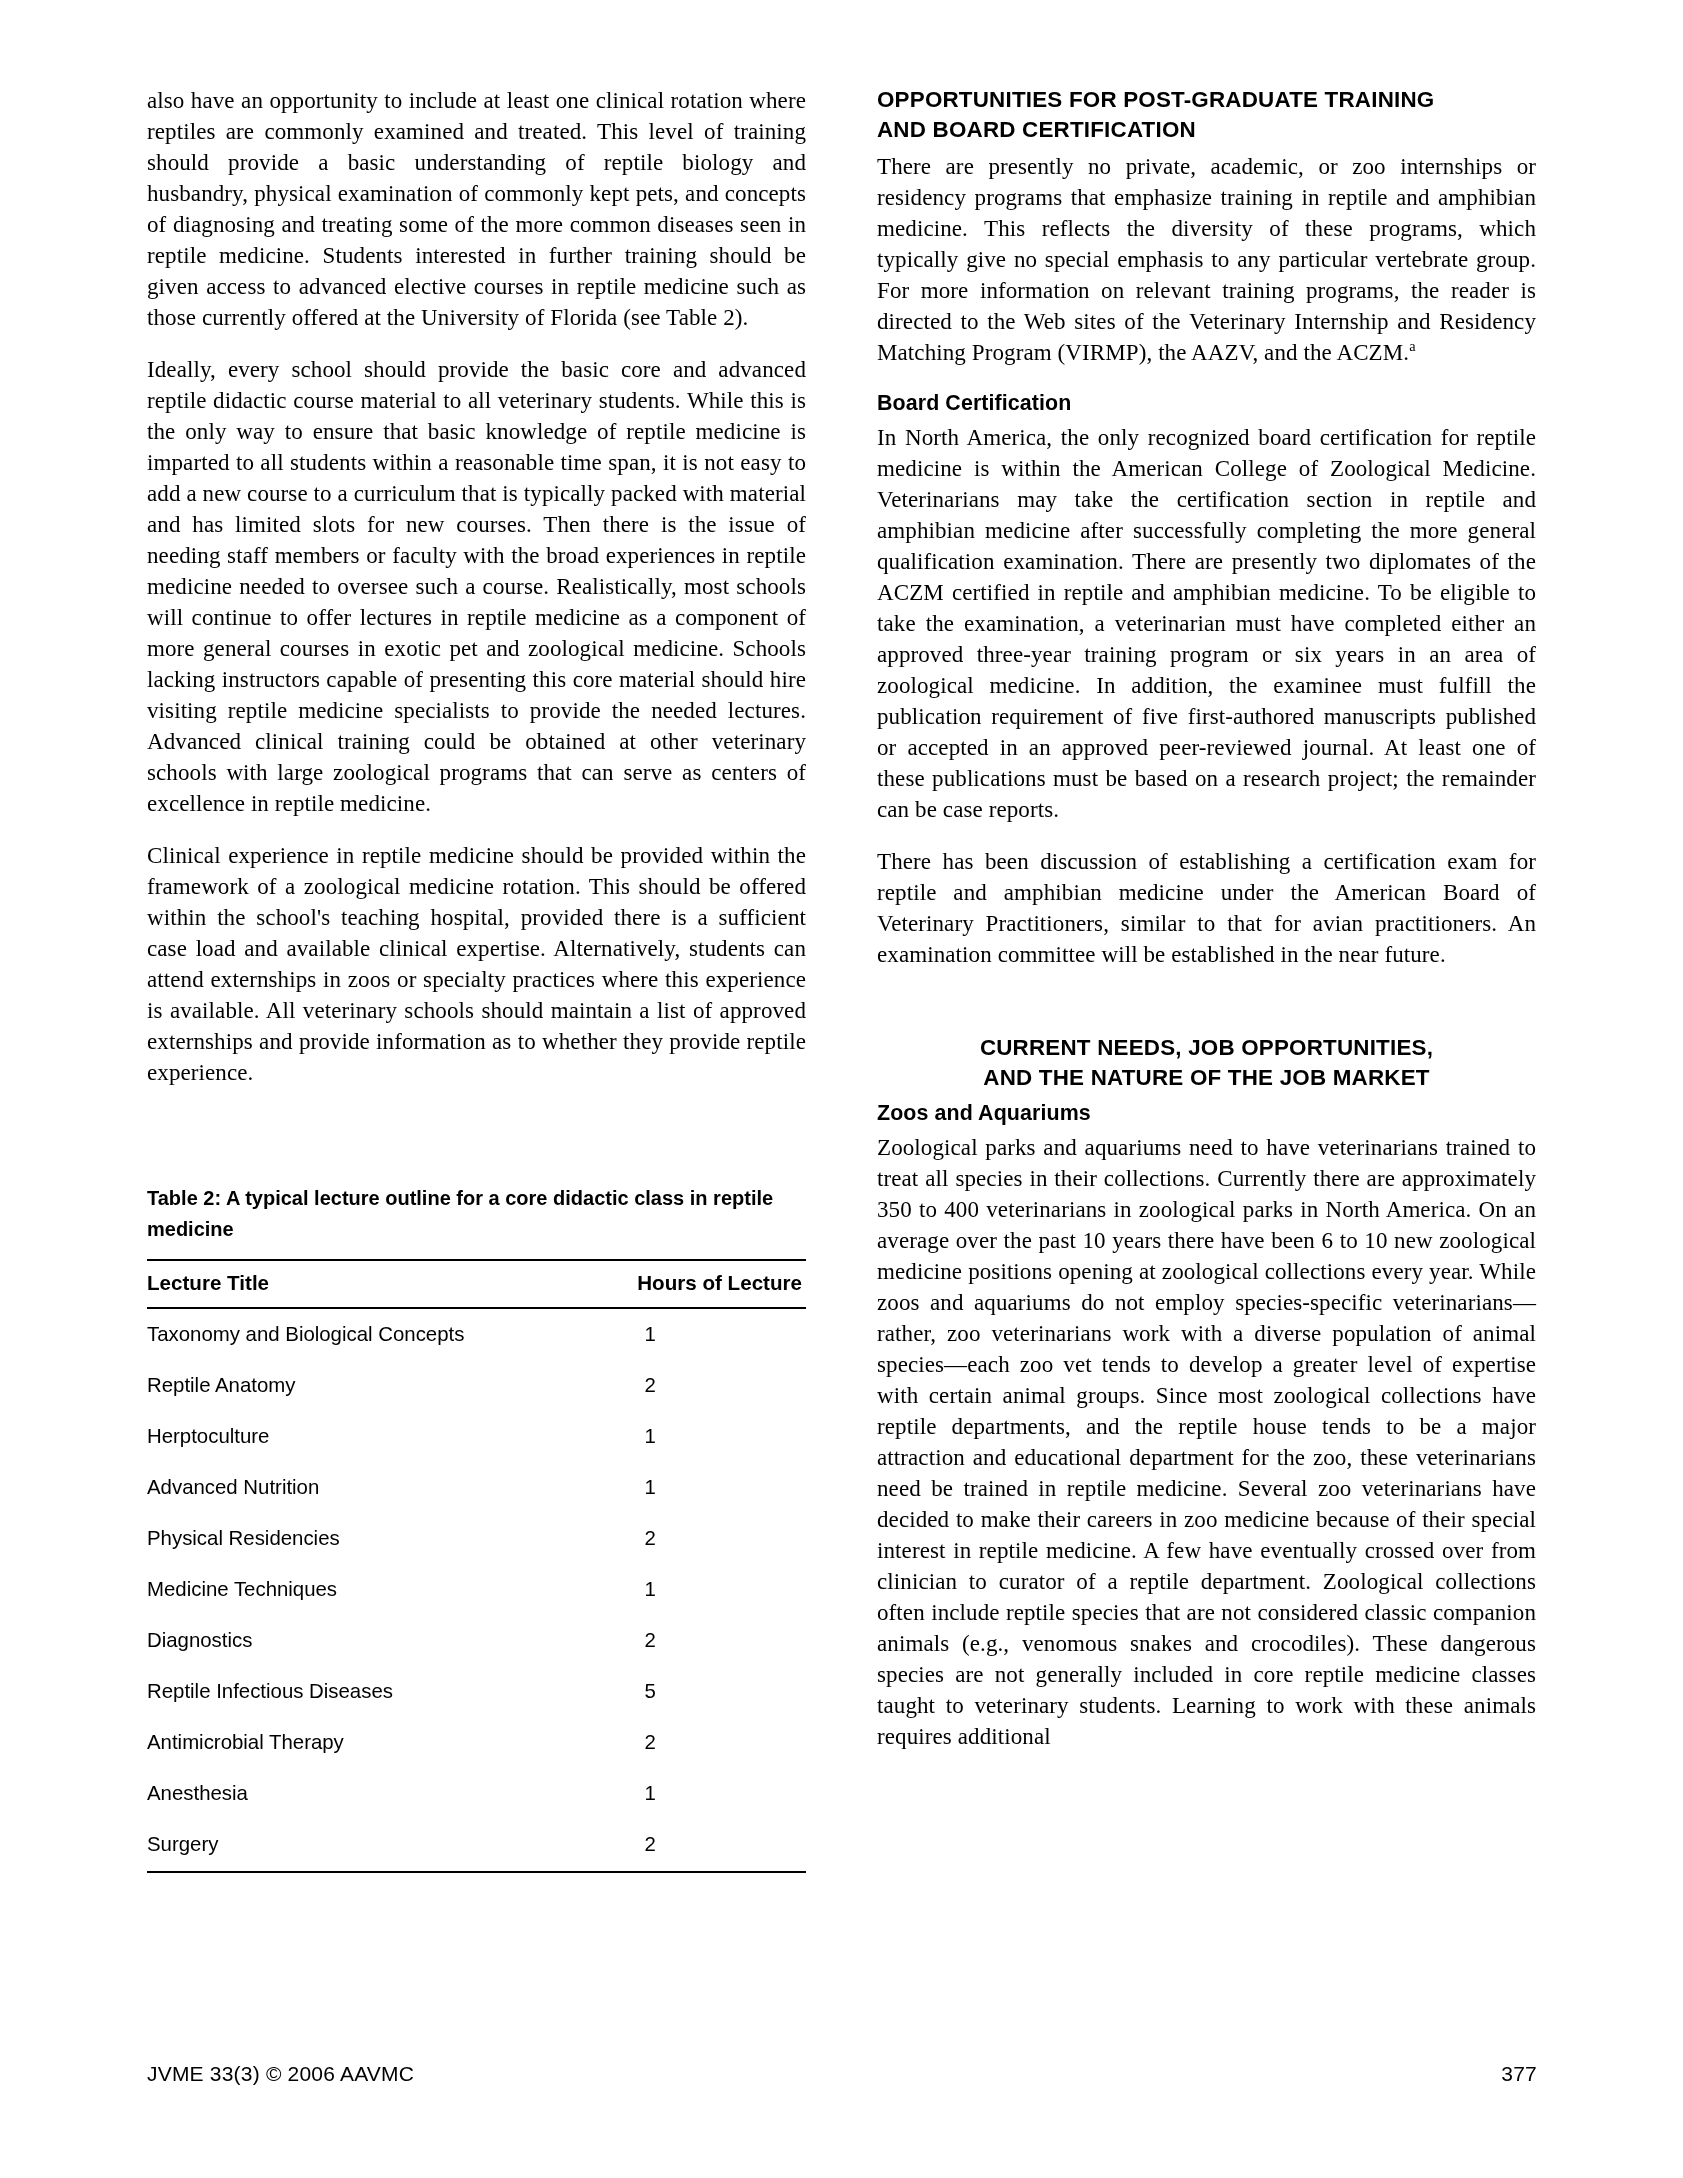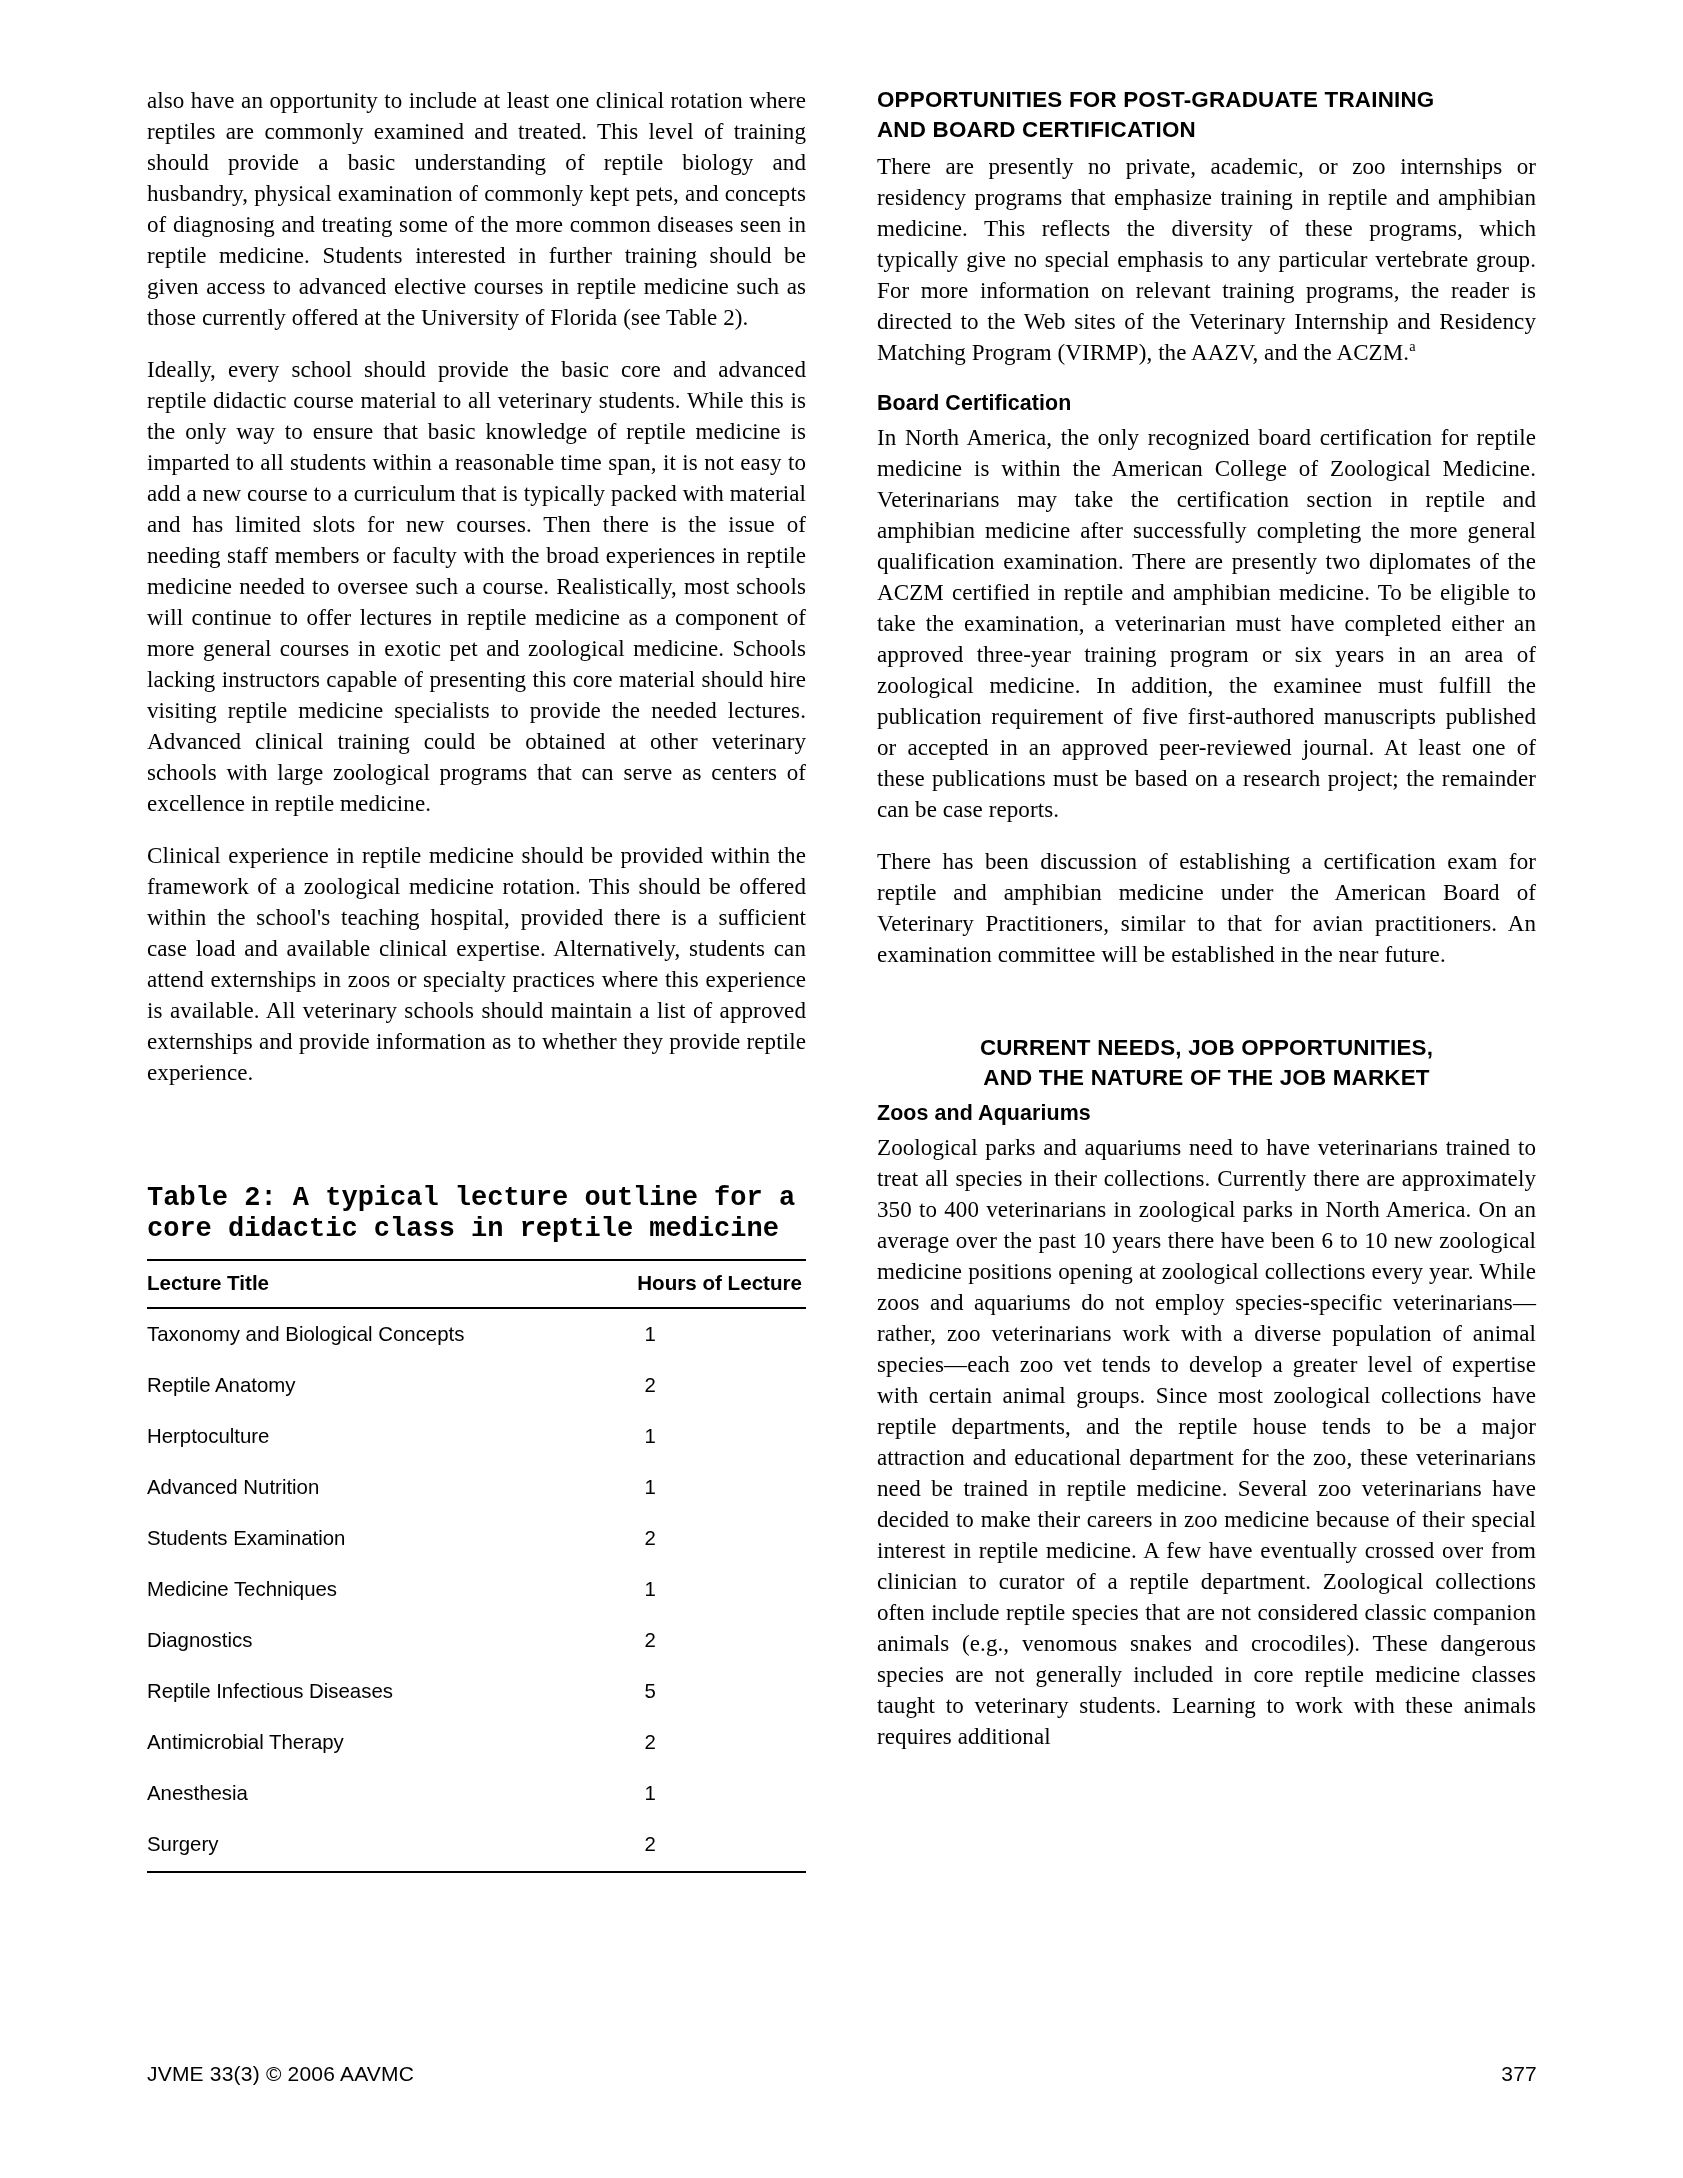--- a/index.html
+++ b/index.html
@@ -70,23 +70,23 @@
     vertical-align: super;
     line-height: 0;
   }
 
   
   .table-block {
     margin-top: 95px;
     width: 659px;
   }
   .table-caption {
-    font-family: Liberation Mono, monospace;
-    font-weight: bold;
-    font-size: 27px;
+    font-family: Liberation Sans, sans-serif;
+    font-weight: bold;
+    font-size: 20px;
     line-height: 31px;
     margin: 0 0 14px 0;
   }
   table.lecture {
     width: 100%;
     border-collapse: collapse;
     font-family: Liberation Sans, sans-serif;
     font-size: 20.4px;
   }
   table.lecture thead th {
@@ -165,21 +165,21 @@
             </tr>
             <tr>
               <td class="c-title">Herptoculture</td>
               <td class="c-hours">1</td>
             </tr>
             <tr>
               <td class="c-title">Advanced Nutrition</td>
               <td class="c-hours">1</td>
             </tr>
             <tr>
-              <td class="c-title">Students Examination</td>
+              <td class="c-title">Physical Residencies</td>
               <td class="c-hours">2</td>
             </tr>
             <tr>
               <td class="c-title">Medicine Techniques</td>
               <td class="c-hours">1</td>
             </tr>
             <tr>
               <td class="c-title">Diagnostics</td>
               <td class="c-hours">2</td>
             </tr>

